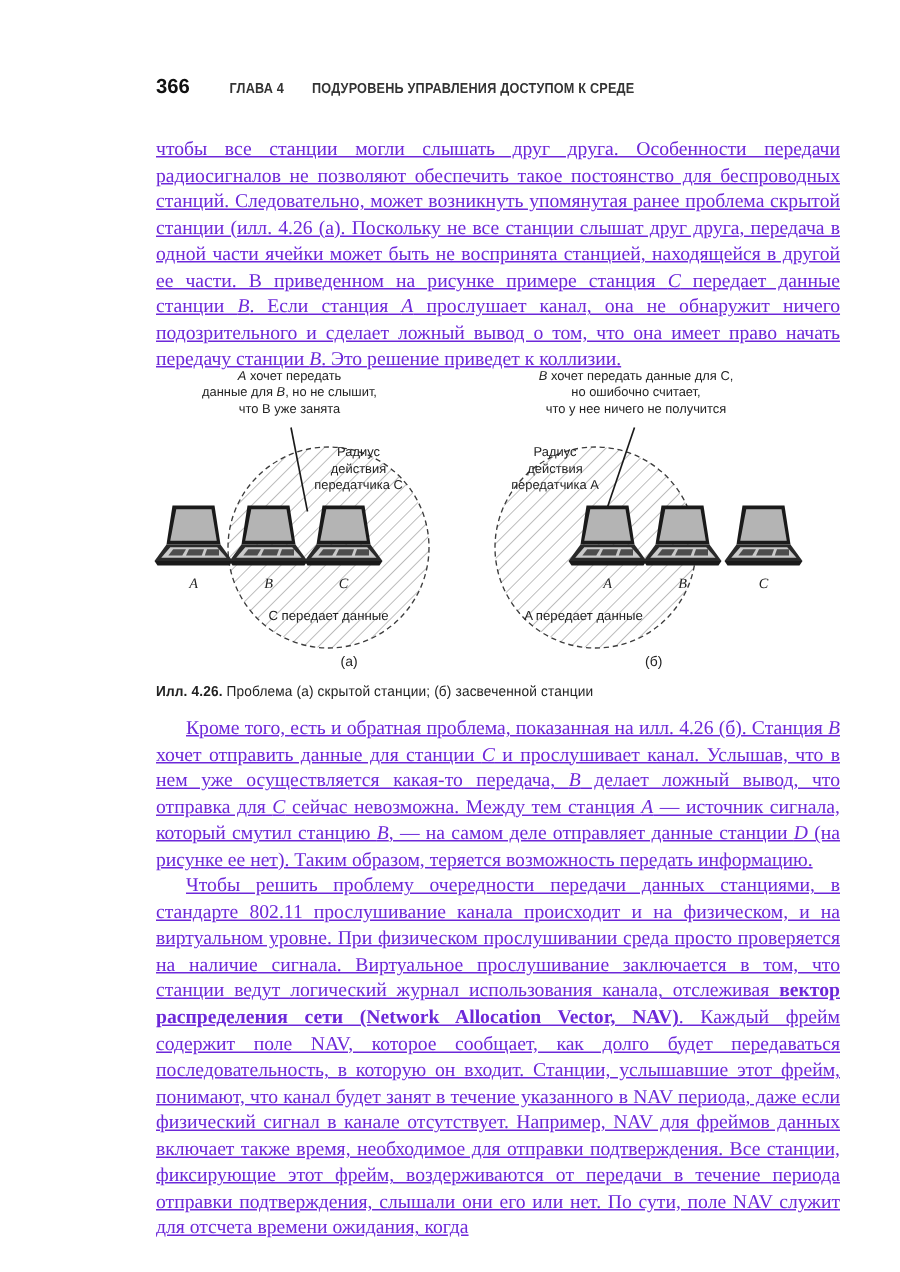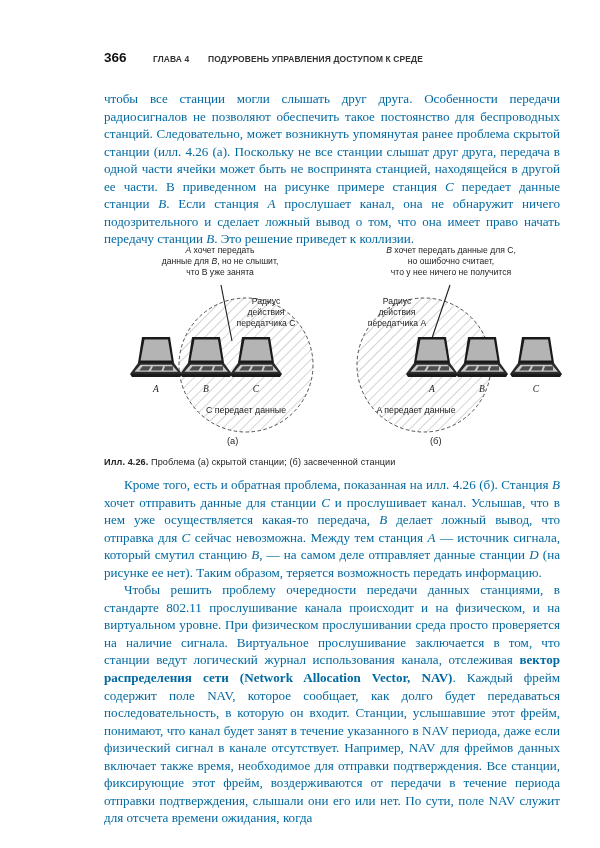--- a/index.html
+++ b/index.html
@@ -59,33 +59,34 @@
   }
 
   
   .body-block {
     position: absolute;
     left: 72px;
     width: 456px;
     font-size: 13.1px;
     line-height: 17.55px;
     text-align: justify;
-    color: #0369a1;
+    color: #6d28d9;
     hyphens: manual;
+    text-decoration: underline;
   }
   #para-top  { top: 90px; }
   #para-mid  { top: 476px; }
   .indent { text-indent: 20px; }
   .it { font-style: italic; }
   .bd { font-weight: bold; }
 
   
   .figure {
     position: absolute;
-    left: 88px;
+    left: 61px;
     top: 243px;
     width: 456px;
     height: 228px;
   }
   .fig-svg { display: block; }
 
   .fig-caption {
     position: absolute;
     left: 72px;
     top: 456px;

